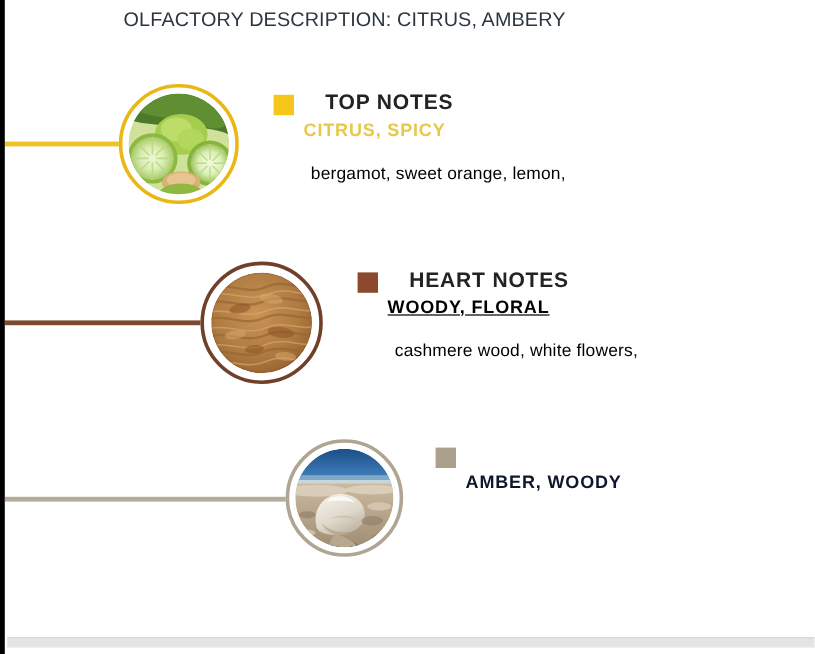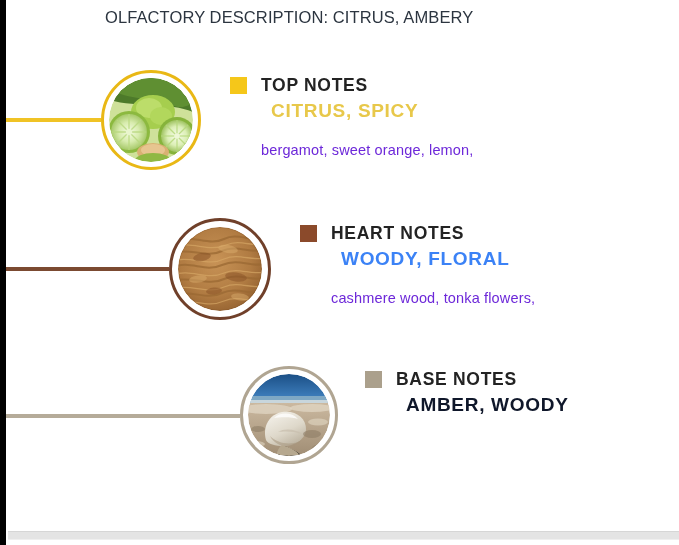--- a/index.html
+++ b/index.html
@@ -12,21 +12,21 @@
     -webkit-font-smoothing: antialiased;
   }
 
   #page {
     position: relative;
     width: 679px;
     height: 545px;
     background: #ffffff;
     overflow: hidden;
     box-sizing: border-box;
-    border-left: 6px solid #000000;
+    border-left: 4px solid #000000;
   }
 
   
   .diagram-title {
     position: absolute;
     left: 99px;
     top: 8px;
     font-size: 16.5px;
     letter-spacing: 0.1px;
     color: #2c3540;
@@ -81,51 +81,51 @@
   .node-base  .node-photo { inset: 8px; }
 
   
   .note-block { position: absolute; }
   .block-top   { left: 224px; top: 74px; }
   .block-heart { left: 294px; top: 222px; }
   .block-base  { left: 359px; top: 368px; }
 
   .note-headline {
     display: flex;
-    align-items: center;
-    gap: 14px;
+    align-items: flex-end;
+    gap: 26px;
     height: 22px;
   }
   .swatch {
     width: 17px;
     height: 17px;
     flex: 0 0 17px;
     display: block;
   }
   .note-kind {
     font-size: 17.5px;
     font-weight: bold;
     letter-spacing: 0.7px;
     color: #232323;
     white-space: nowrap;
   }
   .note-family {
     margin-top: 4px;
-    margin-left: 41px;
-    font-size: 19px;
+    margin-left: 25px;
+    font-size: 15px;
     font-weight: bold;
     letter-spacing: 0.7px;
     white-space: nowrap;
   }
   .note-ingredients {
     margin-top: 16px;
     margin-left: 31px;
     font-size: 14.5px;
     line-height: 25px;
-    color: #6d28d9;
+    color: #000000;
     letter-spacing: 0.15px;
     max-width: 300px;
   }
   .ingredient-line { white-space: nowrap; }
 
   
   .footer-rule {
     position: absolute;
     left: 2px;
     right: 0;
@@ -254,23 +254,23 @@
       </svg>
     </div>
     <div class="node-ring"></div>
   </div>
 
   <div class="note-block block-heart">
     <div class="note-headline">
       <span class="swatch" style="background:#8b4a2b;"></span>
       <span class="note-kind">HEART NOTES</span>
     </div>
-    <div class="note-family" style="color:#3b82f6;">WOODY, FLORAL</div>
+    <div class="note-family" style="color:#000000;text-decoration:underline;">WOODY, FLORAL</div>
     <div class="note-ingredients">
-      <div class="ingredient-line">cashmere wood, tonka flowers,</div>
+      <div class="ingredient-line">cashmere wood, white flowers,</div>
     </div>
   </div>
 
   <div class="node node-base">
     <div class="node-photo">
       <svg width="82" height="82" viewBox="0 0 82 82" aria-hidden="true">
         <defs>
           <clipPath id="clipBase">
               <circle cx="41" cy="41" r="41"></circle>
             </clipPath>
@@ -312,20 +312,19 @@
           </g>
         </g>
       </svg>
     </div>
     <div class="node-ring"></div>
   </div>
 
   <div class="note-block block-base">
     <div class="note-headline">
       <span class="swatch" style="background:#aba08c;"></span>
-      <span class="note-kind">BASE NOTES</span>
     </div>
     <div class="note-family" style="color:#0f172a;">AMBER, WOODY</div>
   </div>
 
   <div class="footer-rule"></div>
 
 </div>
 
 </body></html>

